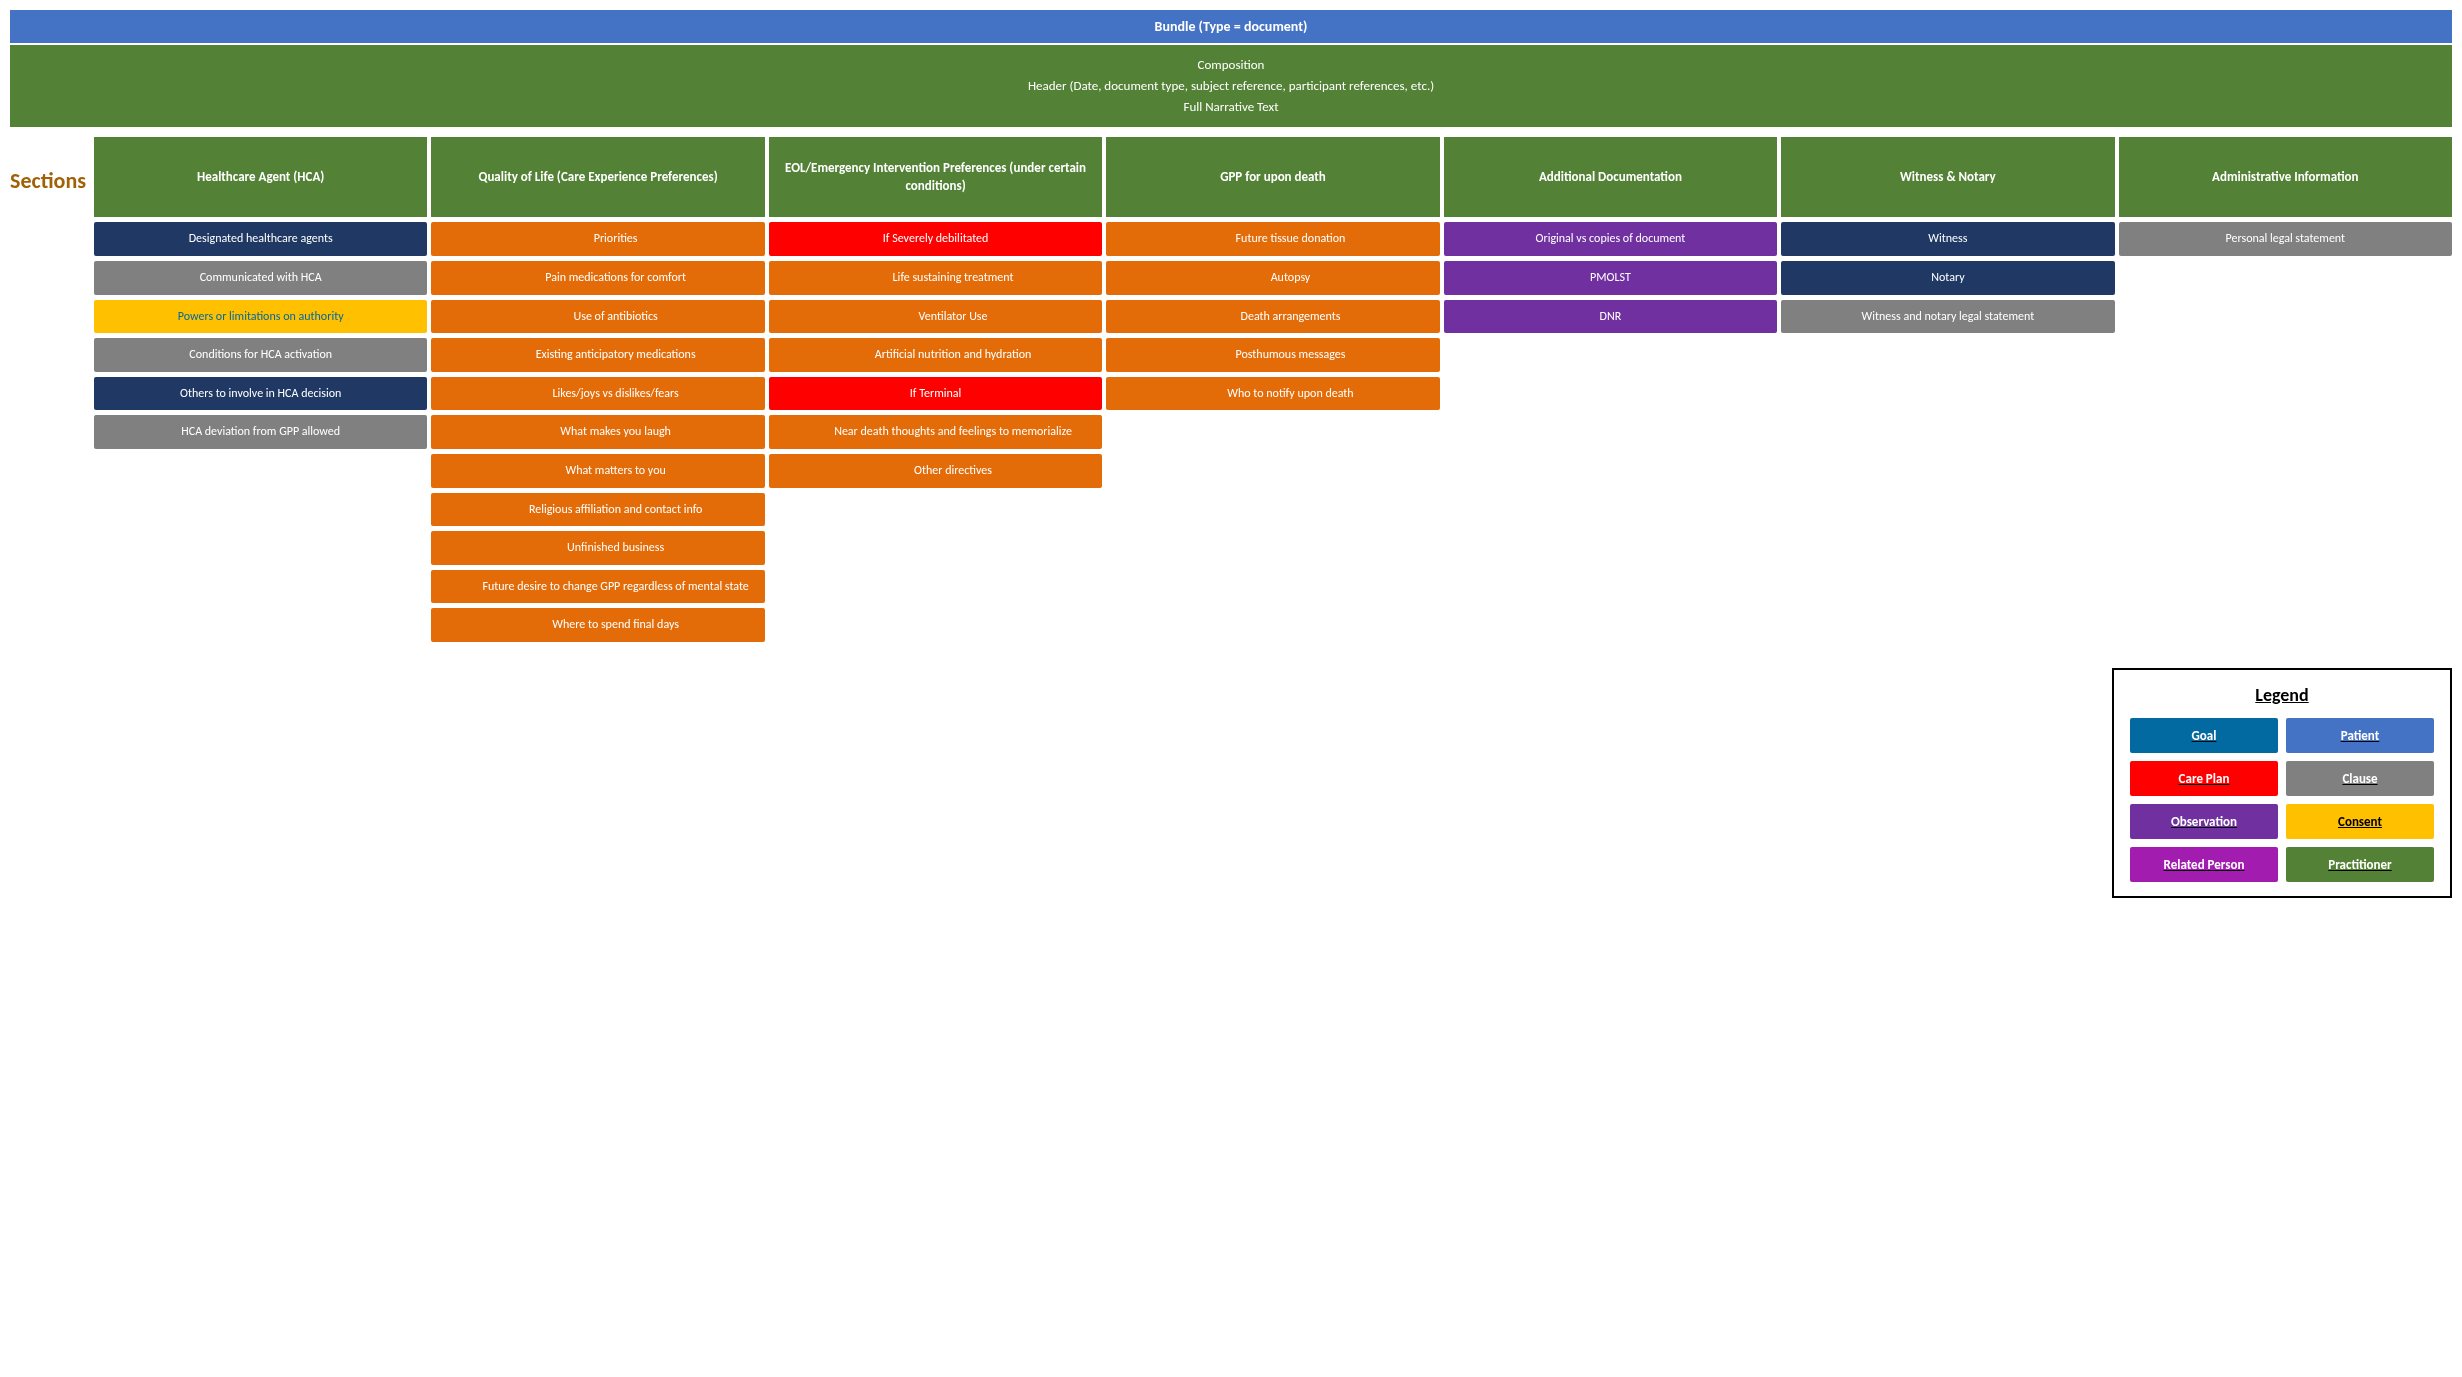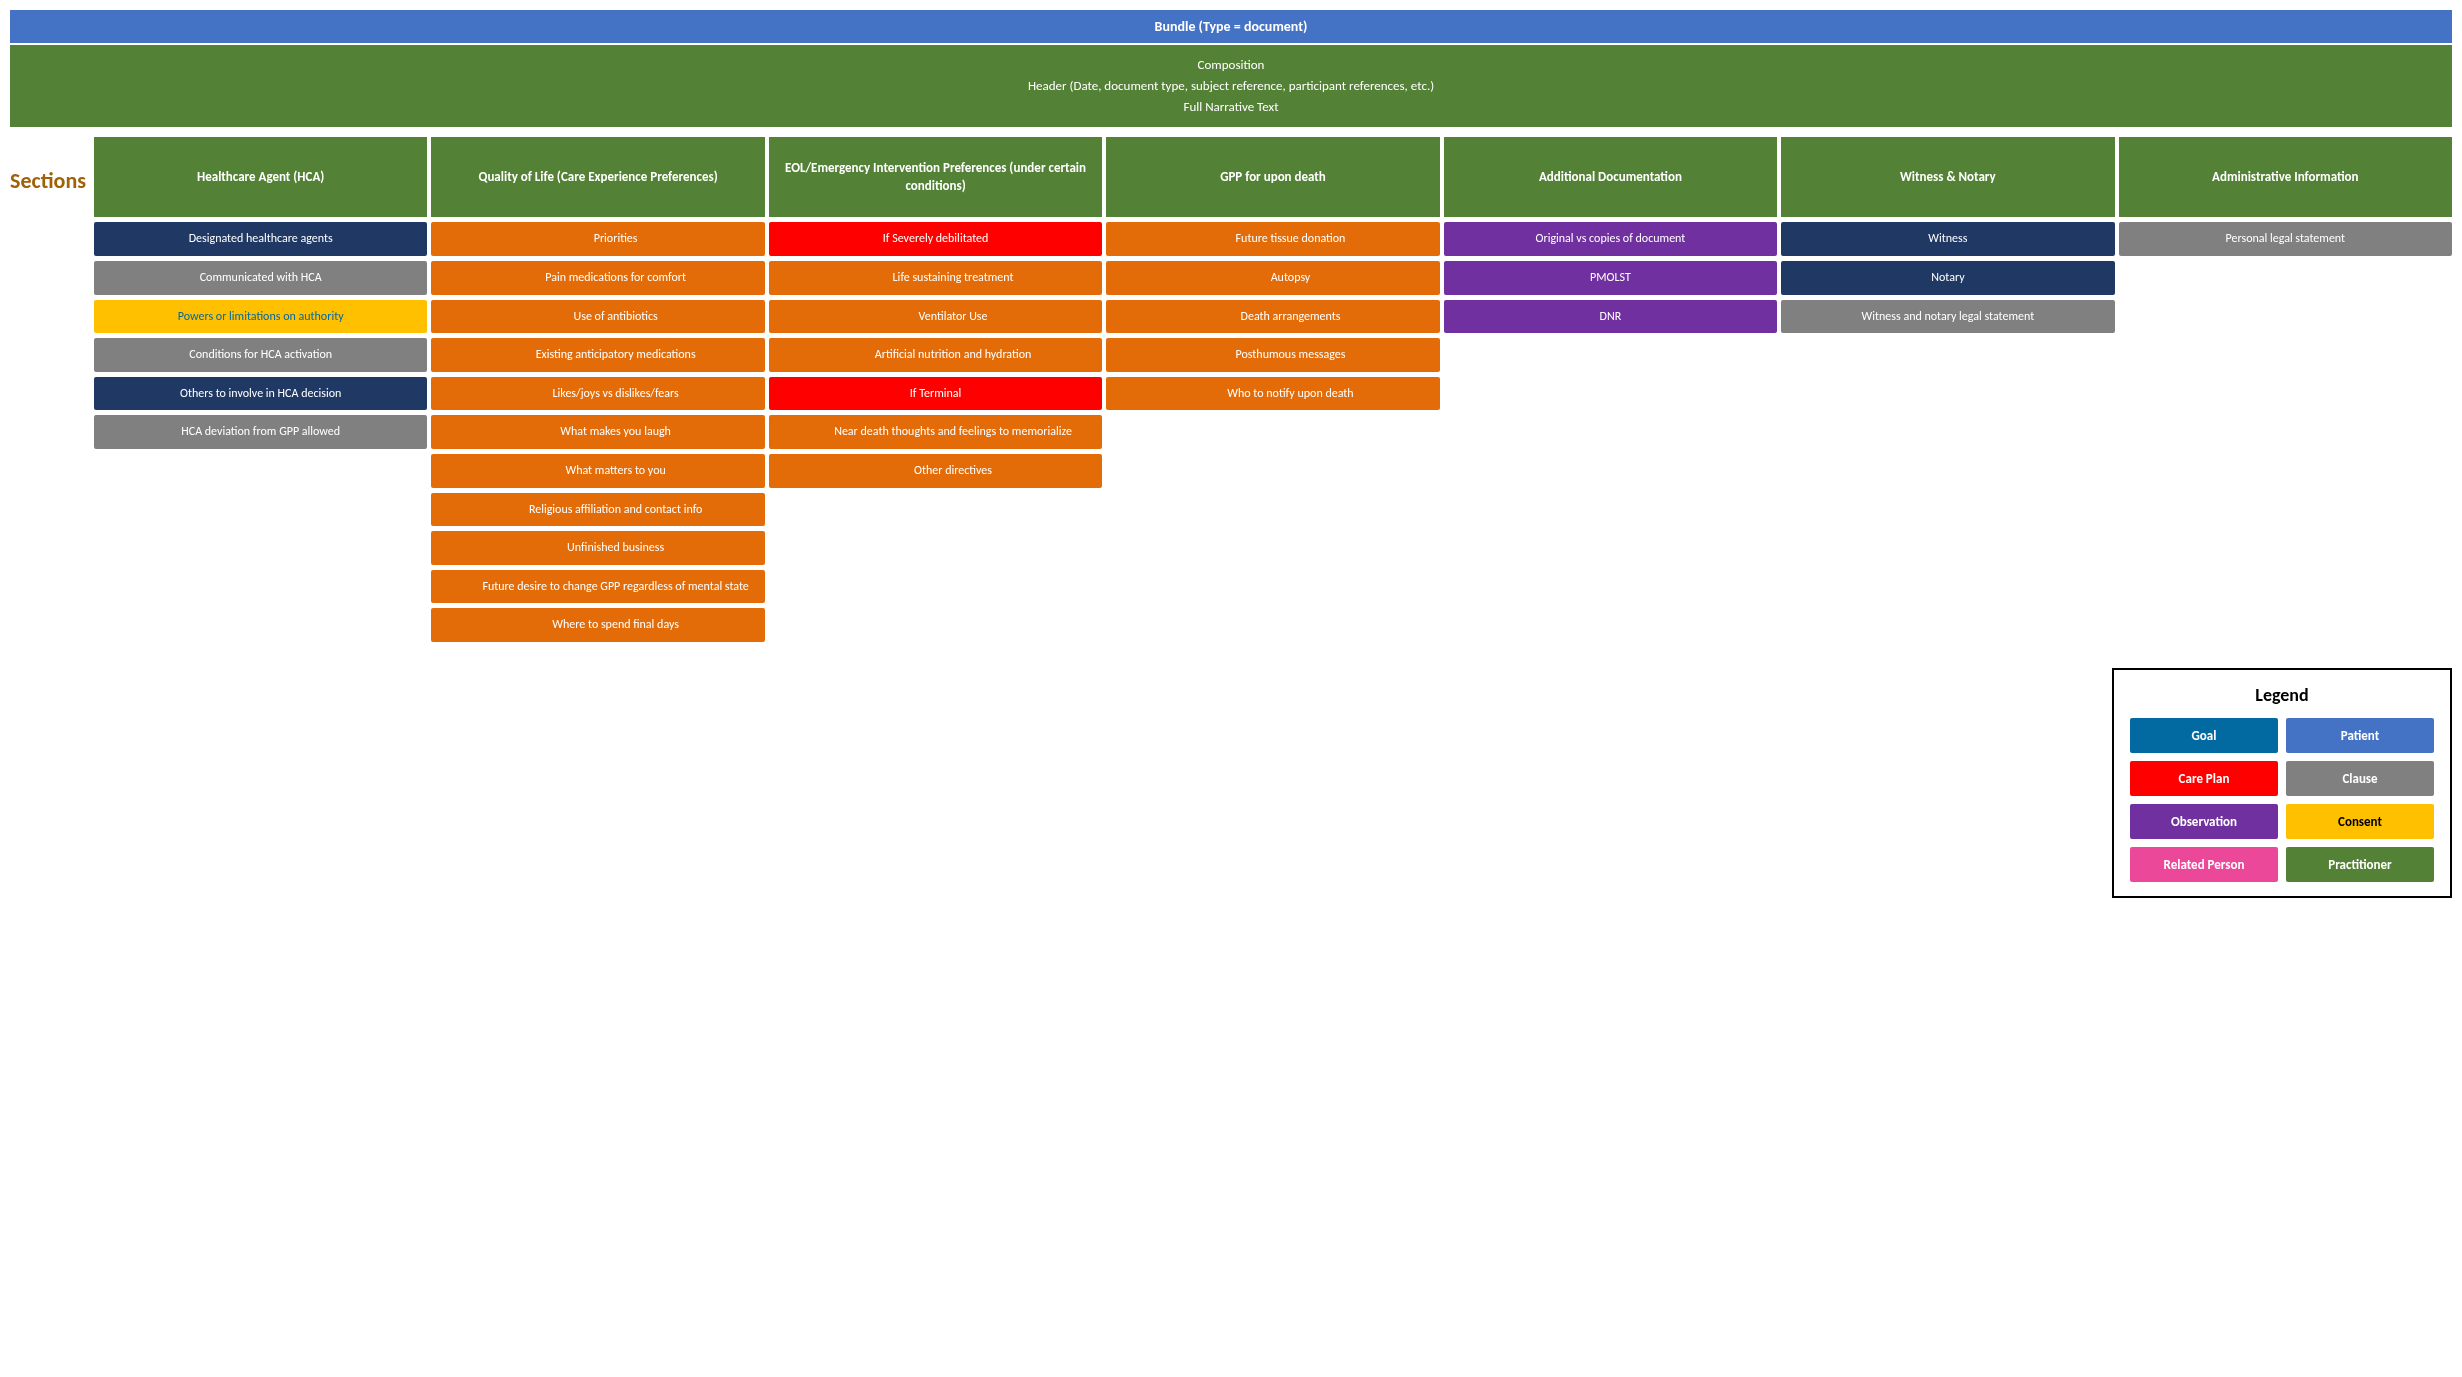--- a/index.html
+++ b/index.html
@@ -108,21 +108,21 @@
       font-size: 13px;
       font-weight: bold;
       border-radius: 2px;
     }
     .legend-item-orange { background: #0369a1; }
     .legend-item-blue { background: #4472C4; }
     .legend-item-red { background: #FF0000; }
     .legend-item-gray { background: #808080; }
     .legend-item-purple { background: #7030A0; }
     .legend-item-gold { background: #FFC000; color: #000; }
-    .legend-item-navy { background: #ec4899; }
+    .legend-item-navy { background: #a21caf; }
     .legend-item-green { background: #538135; }
   </style>
 </head>
 <body>
 
 <div class="top-banner">
   <span>Bundle (Type = document)</span>
 </div>
 
 <div class="composition-banner">
@@ -188,21 +188,21 @@
           <div class="col-header">Witness &amp; Notary</div>
           <div class="item item-dark-navy">Witness</div>
           <div class="item item-dark-navy">Notary</div>
           <div class="item item-gray">Witness and notary legal statement</div>
         </div>
         <div class="column">
           <div class="col-header">Administrative Information</div>
           <div class="item item-gray">Personal legal statement</div>
         </div>
       </div>
-    <div style="display:flex; justify-content:flex-end; margin-top:20px;">
+    <div style="display:flex; justify-content:flex-end; margin-top:20px;text-decoration:underline;">
       <div class="legend-box">
         <div class="legend-title">Legend</div>
         <div class="legend-grid" id="legend-grid">
             <div class="legend-item legend-item-orange">Goal</div>
             <div class="legend-item legend-item-blue">Patient</div>
             <div class="legend-item legend-item-red">Care Plan</div>
             <div class="legend-item legend-item-gray">Clause</div>
             <div class="legend-item legend-item-purple">Observation</div>
             <div class="legend-item legend-item-gold">Consent</div>
             <div class="legend-item legend-item-navy">Related Person</div>

